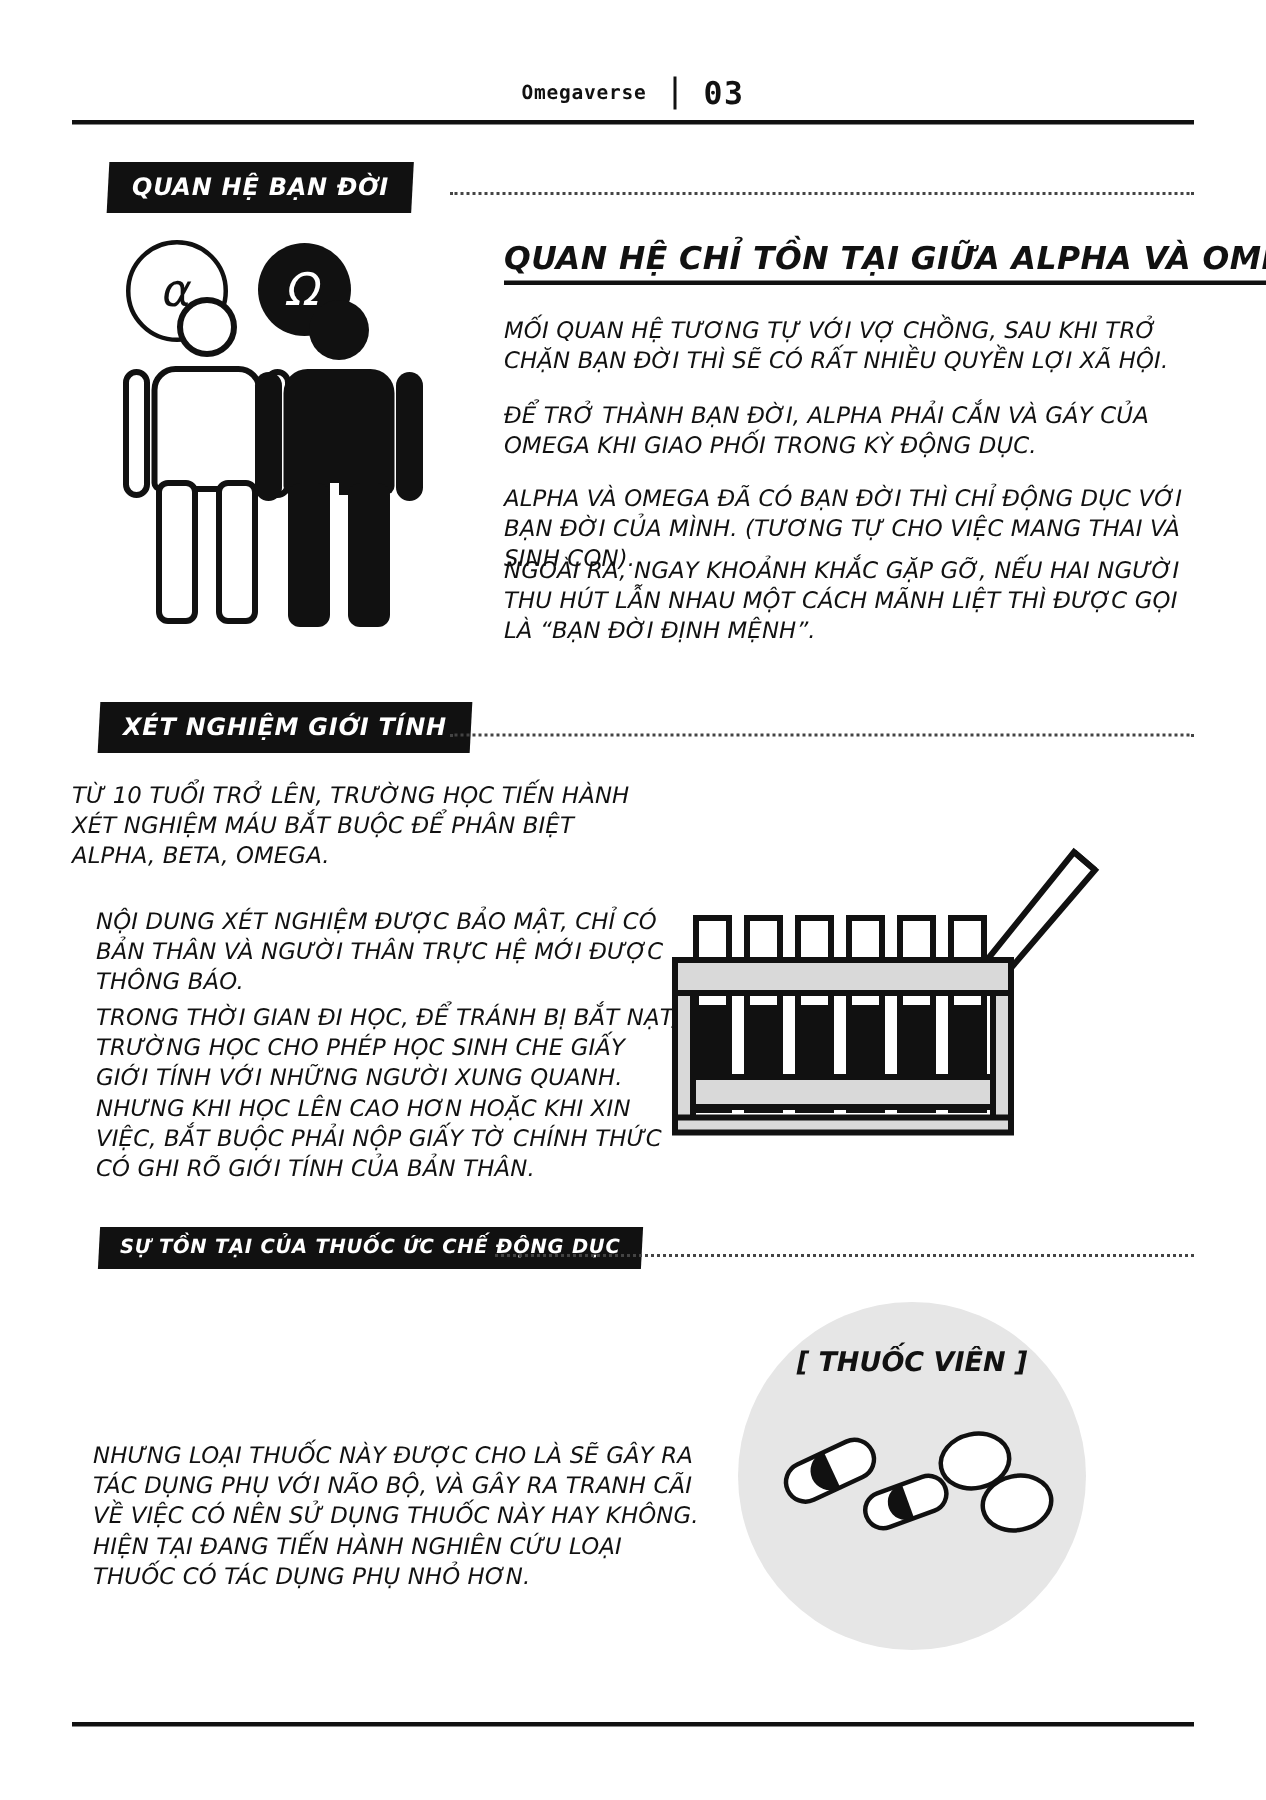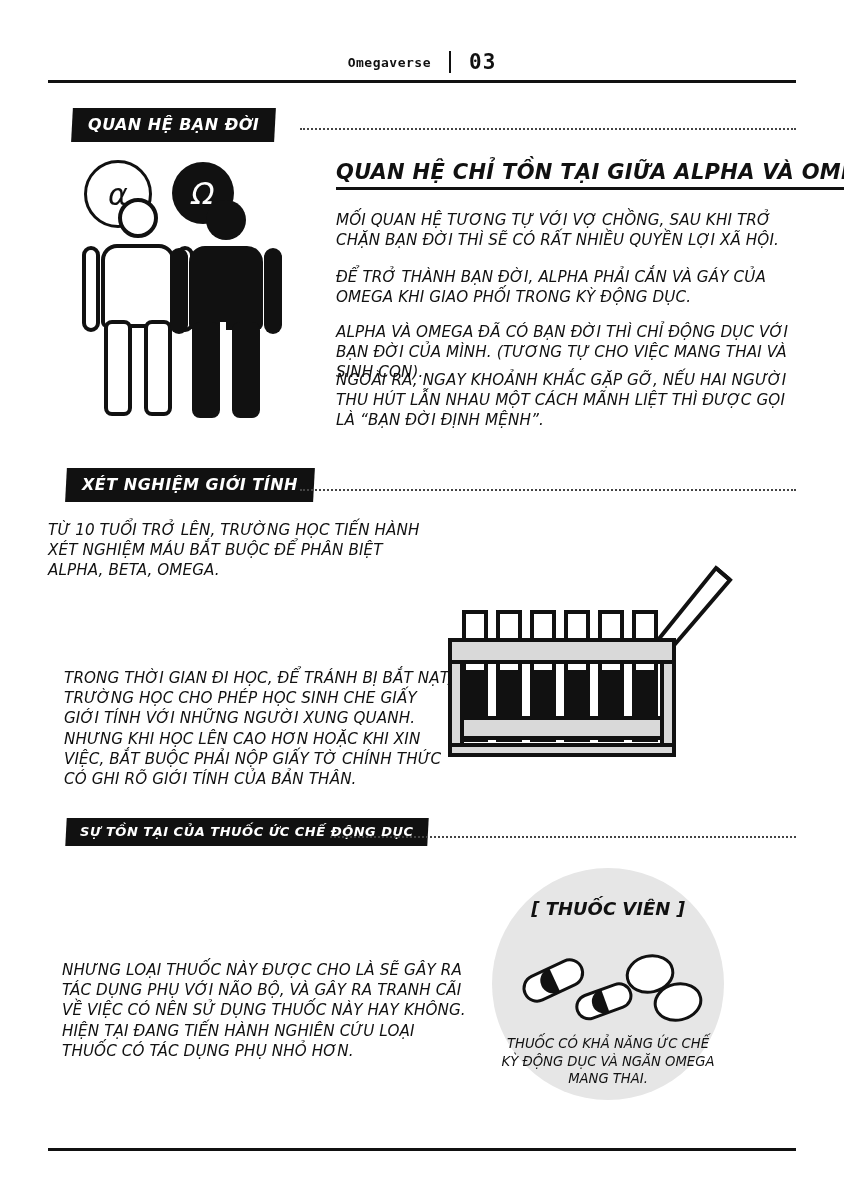--- a/index.html
+++ b/index.html
@@ -168,20 +168,21 @@
   <div class="para" style="left:336px; top:322px; width:470px;">ALPHA VÀ OMEGA ĐÃ CÓ BẠN ĐỜI THÌ CHỈ ĐỘNG DỤC VỚI BẠN ĐỜI CỦA MÌNH. (TƯƠNG TỰ CHO VIỆC MANG THAI VÀ SINH CON).</div>
   <div class="para" style="left:336px; top:267px; width:462px;">ĐỂ TRỞ THÀNH BẠN ĐỜI, ALPHA PHẢI CẮN VÀ GÁY CỦA OMEGA KHI GIAO PHỐI TRONG KỲ ĐỘNG DỤC.</div>
   <div class="para" style="left:336px; top:370px; width:468px;">NGOÀI RA, NGAY KHOẢNH KHẮC GẶP GỠ, NẾU HAI NGƯỜI THU HÚT LẪN NHAU MỘT CÁCH MÃNH LIỆT THÌ ĐƯỢC GỌI LÀ “BẠN ĐỜI ĐỊNH MỆNH”.</div>
 
   <div class="tag" style="left:66px; top:468px;">
     <span>XÉT NGHIỆM GIỚI TÍNH</span>
   </div>
   <div class="dots" style="left:300px; top:489px; width:496px;"></div>
 
   <div class="para" style="left:48px; top:520px; width:390px;">TỪ 10 TUỔI TRỞ LÊN, TRƯỜNG HỌC TIẾN HÀNH XÉT NGHIỆM MÁU BẮT BUỘC ĐỂ PHÂN BIỆT ALPHA, BETA, OMEGA.</div>
+  <div class="para" style="left:64px; top:604px; width:390px;">NỘI DUNG XÉT NGHIỆM ĐƯỢC BẢO MẬT, CHỈ CÓ BẢN THÂN VÀ NGƯỜI THÂN TRỰC HỆ MỚI ĐƯỢC THÔNG BÁO.</div>
   <div class="para" style="left:64px; top:668px; width:392px;">TRONG THỜI GIAN ĐI HỌC, ĐỂ TRÁNH BỊ BẮT NẠT, TRƯỜNG HỌC CHO PHÉP HỌC SINH CHE GIẤY GIỚI TÍNH VỚI NHỮNG NGƯỜI XUNG QUANH. NHƯNG KHI HỌC LÊN CAO HƠN HOẶC KHI XIN VIỆC, BẮT BUỘC PHẢI NỘP GIẤY TỜ CHÍNH THỨC CÓ GHI RÕ GIỚI TÍNH CỦA BẢN THÂN.</div>
 
   <div class="tubes">
     <svg width="300" height="250" viewBox="0 0 300 250">
 
       <g stroke="#111" stroke-width="4" fill="#fff">
         <path d="M210 100 L268 28 L282 40 L222 110 Z"></path>
       </g>
       <path d="M268 28 L282 40" stroke="#111" stroke-width="4"></path>
 
@@ -226,16 +227,15 @@
       </g>
       <g transform="rotate(-20 110 62)">
         <rect x="84" y="50" width="56" height="24" rx="12" fill="#fff" stroke="#111" stroke-width="3"></rect>
         <path d="M112 50 L112 74" stroke="#111" stroke-width="3"></path>
         <path d="M112 50 A12 12 0 0 0 112 74 Z" fill="#111"></path>
       </g>
       <ellipse cx="158" cy="34" rx="23" ry="18" fill="#fff" stroke="#111" stroke-width="3" transform="rotate(-12 158 34)"></ellipse>
       <ellipse cx="186" cy="62" rx="23" ry="18" fill="#fff" stroke="#111" stroke-width="3" transform="rotate(-12 186 62)"></ellipse>
     </svg>
   </div>
-  <div class="pill-caption">THUỐC CÓ KHẢ NĂNG ỨC CHẾ KỲ ĐỘNG DỤC VÀ NGĂN OMEGA MANG THAI.</div>
 
   <div class="rule-bottom"></div>
 </div>
 
 </body></html>

